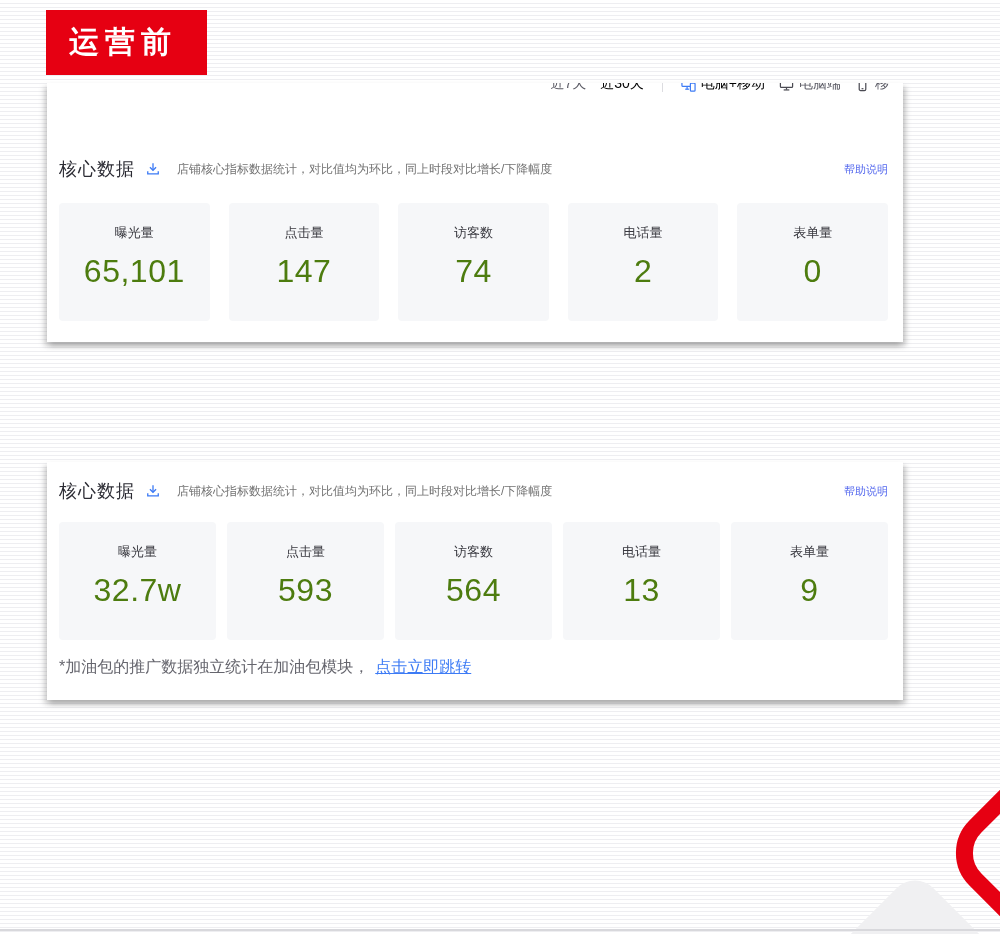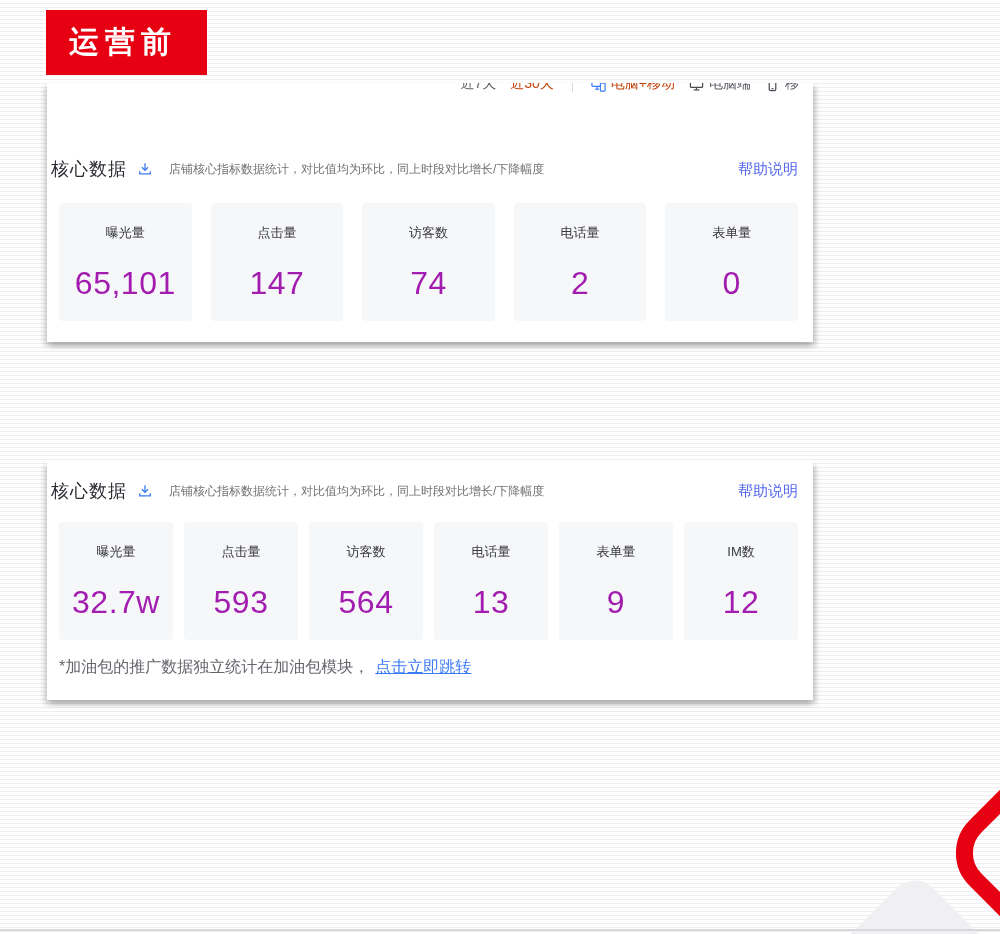--- a/index.html
+++ b/index.html
@@ -13,54 +13,54 @@
     position:absolute;left:46px;width:161px;height:65px;
     background:#e60012;color:#ffffff;font-size:30px;font-weight:bold;
     letter-spacing:6px;display:flex;align-items:center;padding-left:23px;
     box-sizing:border-box;
     text-align:right;
   }
   .banner.b1{top:10px;}
   .banner.b2{top:368px;}
   
   .card{
-    position:absolute;left:47px;width:766px;background:#ffffff;
+    position:absolute;left:47px;width:856px;background:#ffffff;
     box-shadow:-3px 4px 5px rgba(120,120,120,0.35), 3px 4px 5px rgba(120,120,120,0.4);
     text-decoration:underline;
   }
   .card.c1{top:83px;height:259px;}
   .card.c2{top:462px;height:238px;}
   
   .toolbar{position:absolute;top:0;left:0;right:14px;height:22px;overflow:hidden;}
   .toolbar-row{
     display:flex;align-items:center;justify-content:flex-end;gap:14px;
     margin-top:-8px;font-size:14px;color:#5c5c66;white-space:nowrap;
   }
   .toolbar-row .tab{display:flex;align-items:center;gap:5px;cursor:pointer;}
-  .tab.active{color:#c2410c;}
+  .tab.active{color:#000000;}
   .tb-divider{width:1px;height:15px;background:#dcdce0;margin:0 4px;}
   .toolbar-row svg{display:block;}
   
-  .panel-header{position:absolute;left:4px;right:15px;display:flex;align-items:center;}
+  .panel-header{position:absolute;left:12px;right:15px;display:flex;align-items:center;}
   .c1 .panel-header{top:74px;}
   .c2 .panel-header{top:17px;}
   .panel-title{font-size:18px;font-weight:500;color:#2b2b33;letter-spacing:1px;}
   .dl-icon{margin-left:11px;color:#3d7bf5;cursor:pointer;display:flex;}
   .panel-desc{margin-left:17px;font-size:12px;color:#737373;}
-  .help-link{margin-left:auto;font-size:15px;color:#5468ee;cursor:pointer;}
+  .help-link{margin-left:auto;font-size:11px;color:#5468ee;cursor:pointer;}
   
   .metrics{position:absolute;left:12px;right:15px;display:flex;}
   .c1 .metrics{top:120px;gap:19px;}
   .c2 .metrics{top:60px;gap:11px;}
   .metric{
     flex:1;height:118px;background:#f6f7f9;border-radius:4px;
     display:flex;flex-direction:column;align-items:center;box-sizing:border-box;
   }
   .metric-label{margin-top:21px;font-size:13px;color:#38383f;}
-  .metric-value{margin-top:23px;font-size:32px;color:#a21caf;letter-spacing:0.5px;text-align:center;}
+  .metric-value{margin-top:11px;font-size:32px;color:#4d7c0f;letter-spacing:0.5px;text-align:center;}
   
   .footnote{position:absolute;left:12px;top:195px;font-size:16px;color:#66666e;}
   .footnote a{color:#3d7bf5;text-decoration:underline;cursor:pointer;margin-left:6px;}
   
   .bottom-line{position:absolute;left:0;top:929px;width:1000px;height:2px;background:#d8d8dc;z-index:3;}
   .tri-decor{
     position:absolute;left:830px;top:905px;width:170px;height:170px;
     background:#f0f0f2;border-radius:26px;transform:rotate(45deg);z-index:2;
   }
   .chevron-decor{
@@ -188,24 +188,20 @@
         <span class="metric-value">564</span>
       </div>
       <div class="metric">
         <span class="metric-label">电话量</span>
         <span class="metric-value">13</span>
       </div>
       <div class="metric">
         <span class="metric-label">表单量</span>
         <span class="metric-value">9</span>
       </div>
-      <div class="metric">
-        <span class="metric-label">IM数</span>
-        <span class="metric-value">12</span>
-      </div>
     </div>
 
     <div class="footnote">
       <span>*加油包的推广数据独立统计在加油包模块，</span><a>点击立即跳转</a>
     </div>
   </div>
 
   <div class="tri-decor"></div>
   <div class="bottom-line"></div>
   <div class="chevron-decor"></div>

